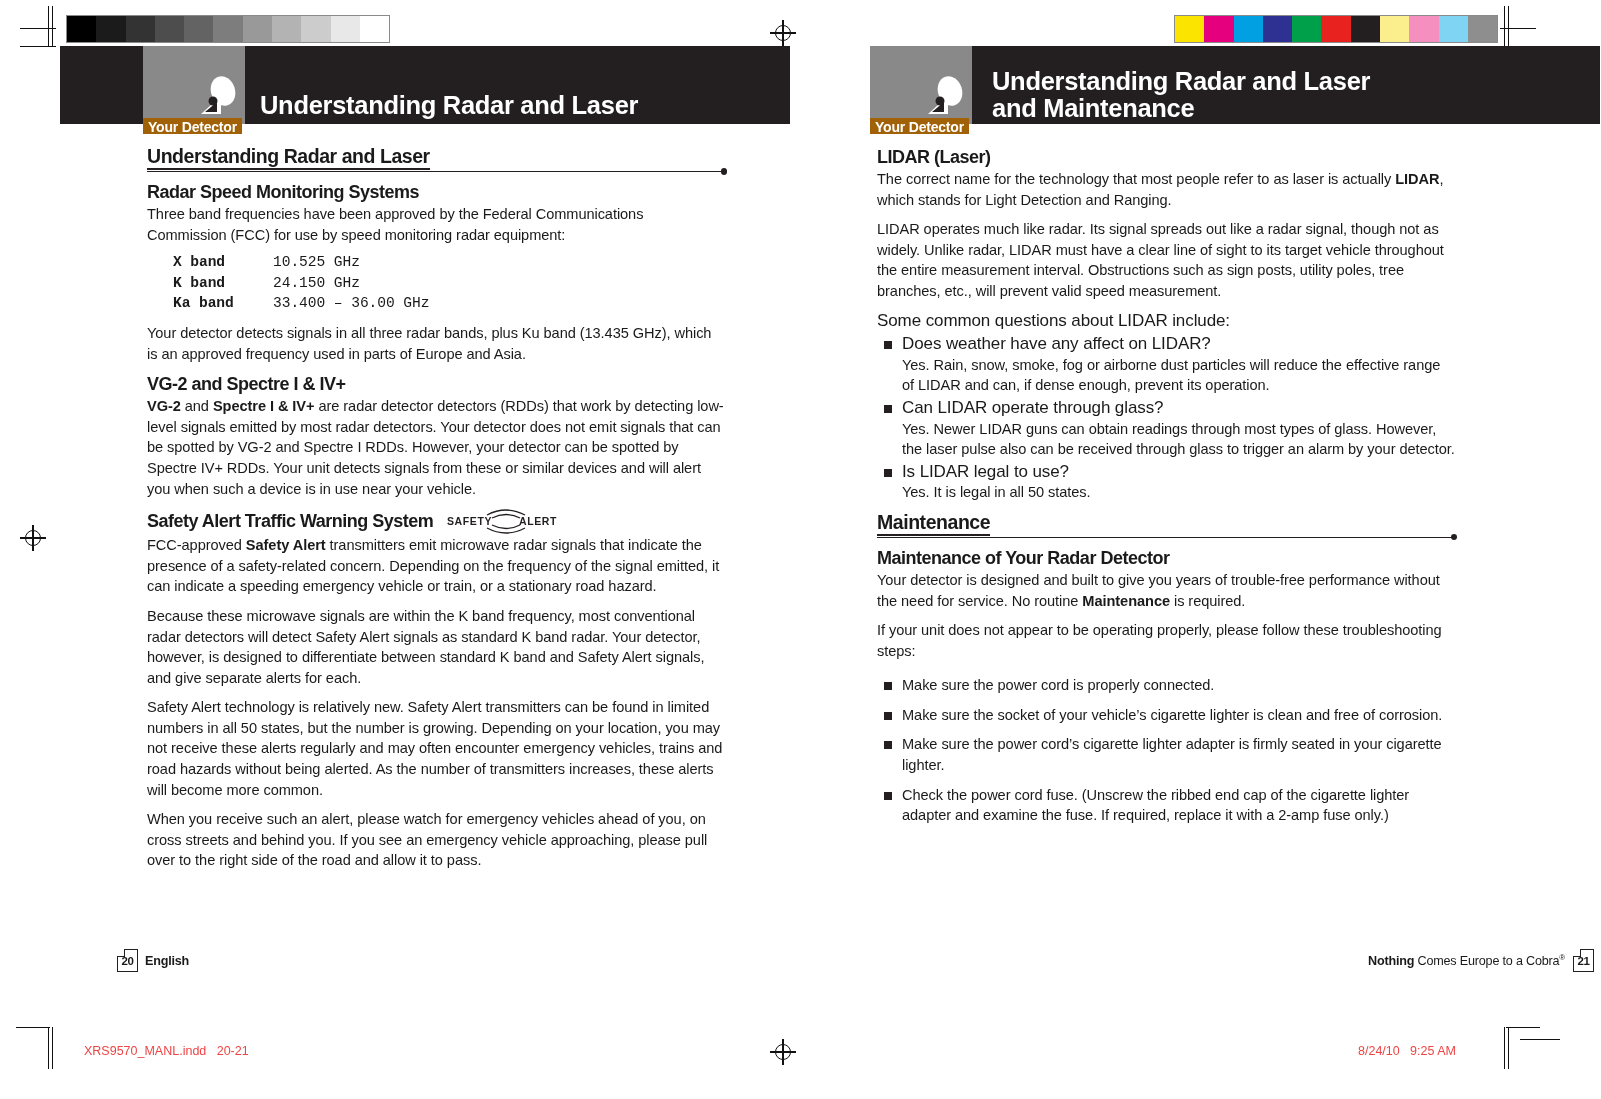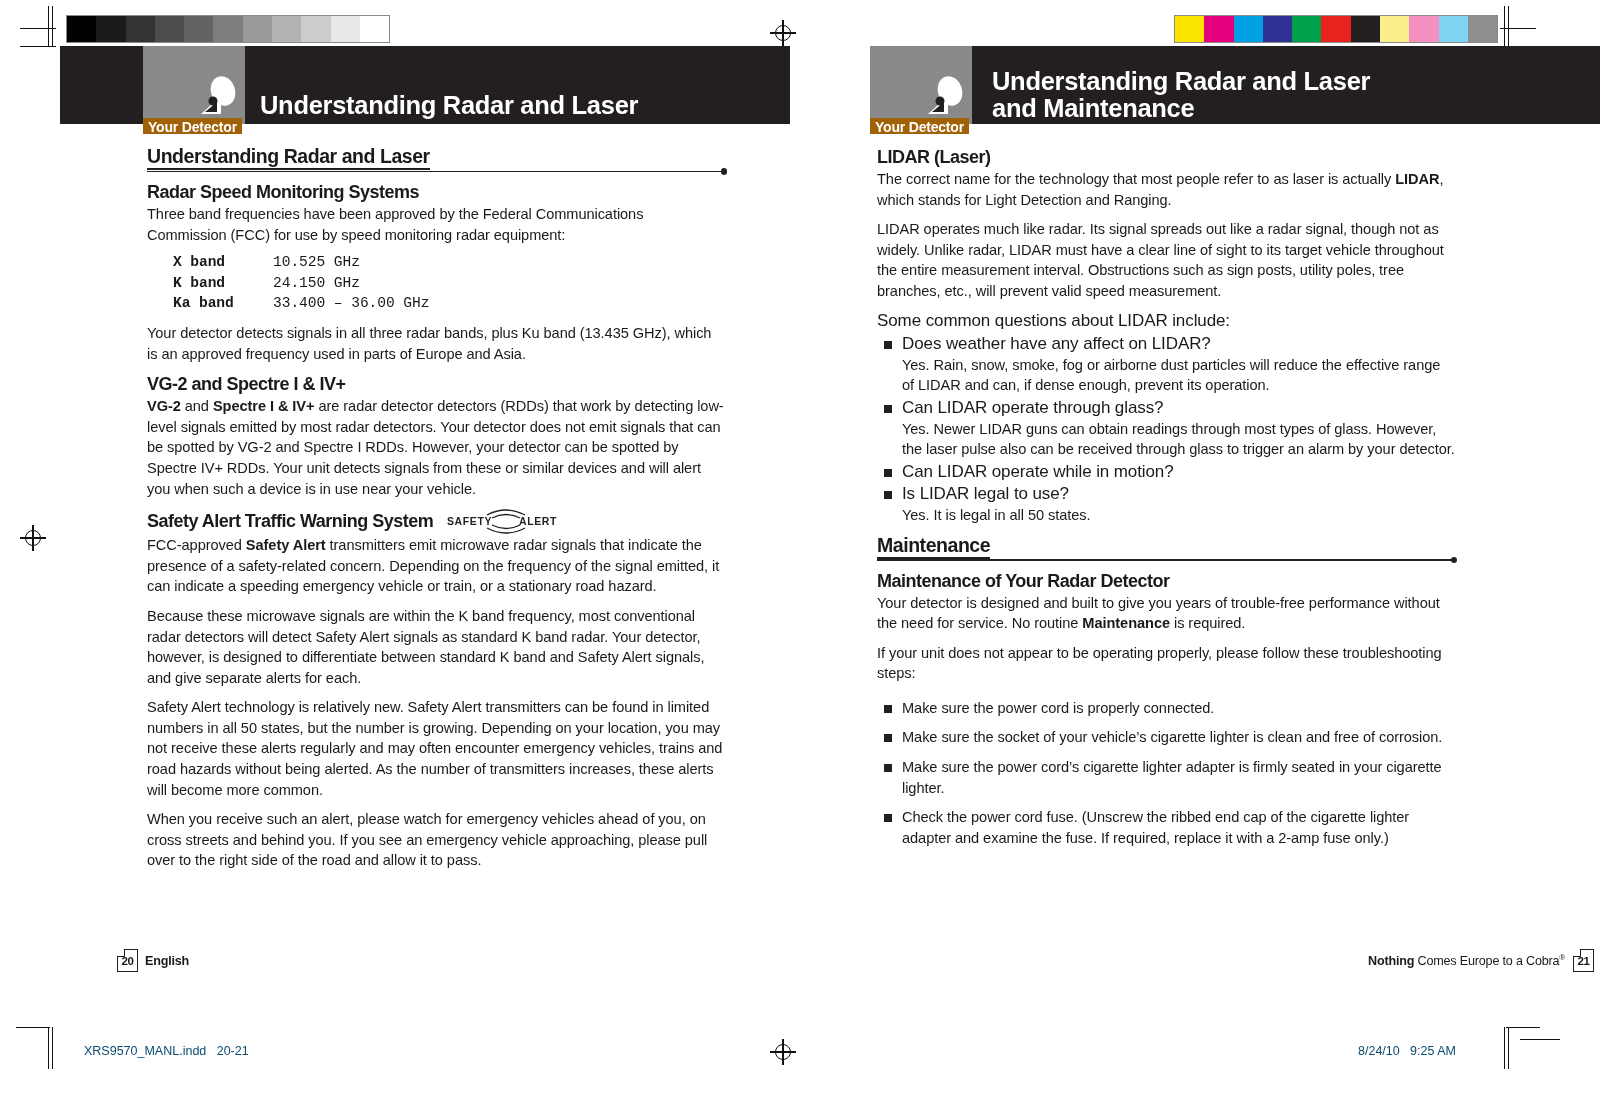--- a/index.html
+++ b/index.html
@@ -258,21 +258,21 @@
   .tagline b { font-weight:bold; }
   .tagline sup { font-size:8px; vertical-align: super; }
 
   
   .printbar-bottom {
     position:absolute;
     left:0; bottom:0;
     width:1528px; height:90px;
     font-family:"Liberation Sans", sans-serif;
     font-size:12.5px;
-    color:#0c4a6e;
+    color:#ef4444;
   }
   .pb-file  { position:absolute; left: 84px;  top: 35px; white-space:pre; }
   .pb-date  { position:absolute; right: 72px; top: 35px; white-space:pre; }
 </style>
 </head>
 <body>
 
 <div class="printbar-top">
   <div class="crop-v" style="left:48px; top:6px; height:40px;"></div>
   <div class="crop-v" style="left:52px; top:6px; height:40px;"></div>
@@ -439,21 +439,20 @@
       <ul class="sq">
         <li>
           <h3 class="qh">Does weather have any affect on LIDAR?</h3>
           <span>Yes. Rain, snow, smoke, fog or airborne dust particles will reduce the effective range of LIDAR and can, if dense enough, prevent its operation.</span>
         </li>
         <li>
           <h3 class="qh">Can LIDAR operate through glass?</h3>
           <span>Yes. Newer LIDAR guns can obtain readings through most types of glass. However, the laser pulse also can be received through glass to trigger an alarm by your detector.</span>
         </li>
         <li>
-          <h3 class="qh">Can LIDAR operate while in motion?</h3>
         </li>
         <li>
           <h3 class="qh">Is LIDAR legal to use?</h3>
           <span>Yes. It is legal in all 50 states.</span>
         </li>
       </ul>
 
       <div class="sec-rule" style="margin-top:9px;">
         <h1>Maintenance</h1>
         <span class="rule-line"></span>

